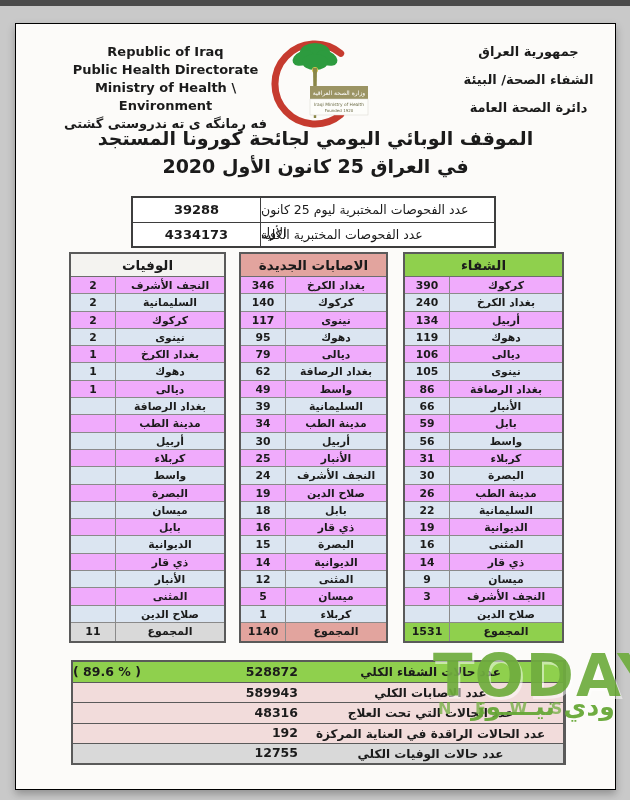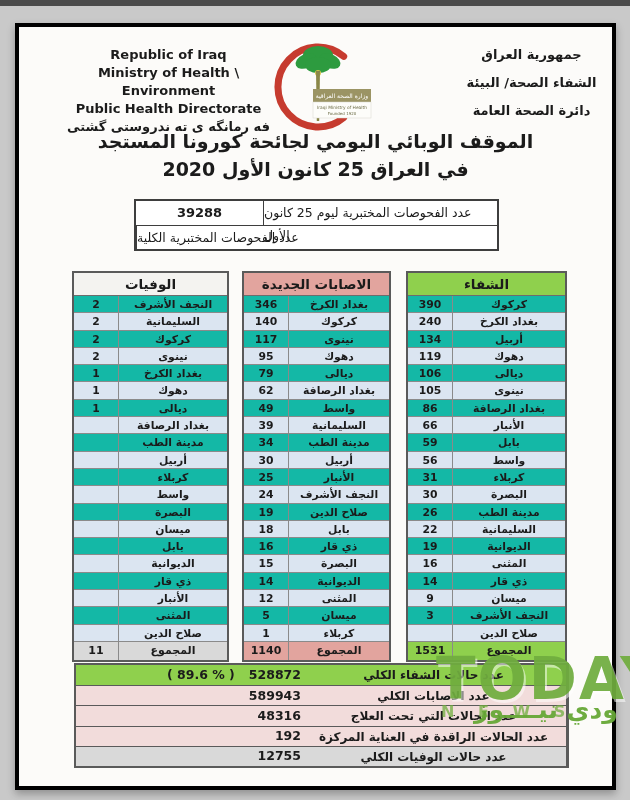--- a/index.html
+++ b/index.html
@@ -1,21 +1,21 @@
 <!DOCTYPE html>
 <html lang="ar"><head>
 <meta charset="utf-8">
 <style>
   * { margin:0; padding:0; box-sizing:border-box; }
   html,body { width:630px; height:800px; }
   body { font-family:"DejaVu Sans", sans-serif; color:#1b1b1b; background:#c9c9c9; position:relative; }
   #frame { position:absolute; left:0; top:0; width:630px; height:800px; overflow:hidden; }
   #topstrip { position:absolute; left:0; top:0; width:630px; height:6px; background:#4b4b4b; }
   #page { position:absolute; left:15px; top:23px; width:601px; height:767px;
-          background:#fcfbf9; border:4px solid #000000; box-shadow:0 4px 8px rgba(0,0,0,.28); }
+          background:#fcfbf9; border:1px solid #000000; box-shadow:0 4px 8px rgba(0,0,0,.28); }
 
   
   .hdr-en { position:absolute; left:32px; top:19px; width:235px; text-align:center;
             font-weight:bold; font-size:13px; line-height:18px; }
   .hdr-en .ku { font-size:13px; }
   .hdr-ar { position:absolute; left:430px; top:14px; width:165px; text-align:center;
             font-weight:bold; font-size:13px; line-height:28px; direction:rtl; }
   .logo { position:absolute; left:247px; top:4px; width:115px; height:112px; }
 
   
@@ -25,22 +25,22 @@
   
   .tests { position:absolute; left:115px; top:172px; width:365px;
            border:2px solid #3e3e3e; direction:rtl; background:#fff; }
   .tests-row { display:flex; height:24px; }
   .tests-row + .tests-row { border-top:1px solid #3e3e3e; }
   .tests-label { flex:1; text-align:left; font-weight:normal; font-size:12.5px; line-height:23px;
                  border-left:1px solid #3e3e3e; }
   .tests-value { width:127px; text-align:center; font-weight:bold; font-size:13px; line-height:23px; }
 
   
-  .ptable { position:absolute; top:228px; border:2px solid #5a5a5a; background:#14b8a6;
-            direction:rtl; font-weight:bold;margin-top:16px; }
+  .ptable { position:absolute; top:228px; border:2px solid #5a5a5a; background:#f0abfc;
+            direction:rtl; font-weight:bold; }
   #deaths-table      { left:53px;  width:157px; }
   #infections-table  { left:223px; width:149px; }
   #recoveries-table  { left:387px; width:161px; }
   .phead { height:23px; line-height:23px; text-align:center; font-size:13.5px;
            border-bottom:1px solid #6d6d6d; }
   #deaths-table .phead     { background:#f4f3f0; }
   #infections-table .phead { background:#e2a49e; }
   #recoveries-table .phead { background:#8fd04d; }
   .prow { display:flex; height:17.3px; line-height:17px; font-size:10.8px; }
   .pbody .prow { border-bottom:1px solid #8a8a8a; }
@@ -52,21 +52,21 @@
   #infections-table .ptotal { background:#e2a49e; }
   #recoveries-table .ptotal { background:#8fd04d; }
 
   
   .summary { position:absolute; left:55px; top:636px; width:495px;
              border:2px solid #5a5a5a; direction:rtl; font-weight:bold; z-index:1; }
   .srow { display:flex; height:20.2px; line-height:20px; font-size:12px; }
   .srow + .srow { border-top:1px solid #5a5a5a; }
   .slabel { flex:1; text-align:center; overflow:hidden; white-space:nowrap; }
   .svalue { width:225px; border-right:none; border-left:none; direction:ltr;
-            display:flex; justify-content:flex-end; align-items:center; gap:14px; font-size:12.5px; }
+            display:flex; justify-content:space-between; align-items:center; gap:14px; font-size:12.5px; }
   .srow .slabel { border-right:1px solid #5a5a5a; }
   .srow.green { background:#8fd04d; }
   .srow.pink  { background:#f2dcdb; }
   .srow.gray  { background:#d9d9d9; }
 
   
   .wm { position:absolute; z-index:5; pointer-events:none; white-space:nowrap; font-weight:bold; }
   .wm-title { left:417px; top:618px; font-size:58px; letter-spacing:2px; color:#70ad3f;
               text-shadow:2px 3px 0 rgba(255,255,255,.55); opacity:.93; }
   .wm-news  { left:422px; top:675px; font-size:16px; letter-spacing:9px; color:rgba(112,173,63,.75); }
@@ -75,22 +75,22 @@
 </head>
 <body>
 
 <div id="frame">
   <div id="topstrip"></div>
 
   <div id="page">
 
     <div class="hdr-en">
       <div>Republic of Iraq</div>
+      <div>Public Health Directorate</div>
       <div>Ministry of Health \ Environment</div>
-      <div>Public Health Directorate</div>
       <div class="ku" dir="rtl">فه رمانگه ى ته ندروستى گشتى</div>
     </div>
 
     <div class="logo">
       <svg viewBox="0 0 115 112" width="115" height="112">
         <path d="M 77.7 25.4 A 40 40 0 1 0 77.7 86.6" fill="none" stroke="#c63b2f" stroke-width="7" stroke-linecap="round"></path>
         <g fill="#2d9b3f">
           <ellipse cx="52" cy="24" rx="15" ry="9"></ellipse>
           <ellipse cx="40" cy="30" rx="11" ry="7" transform="rotate(-25 40 30)"></ellipse>
           <ellipse cx="64" cy="30" rx="11" ry="7" transform="rotate(25 64 30)"></ellipse>
@@ -119,20 +119,21 @@
 
     <div class="tests">
 
         <div class="tests-row">
           <div class="tests-label">عدد الفحوصات المختبرية  ليوم 25 كانون الأول</div>
           <div class="tests-value">39288</div>
         </div>
 
         <div class="tests-row">
           <div class="tests-label">عدد الفحوصات المختبرية الكلية</div>
+          <div class="tests-value">4334173</div>
         </div>
       </div>
 
     <div class="ptable" id="deaths-table">
       <div class="phead">الوفيات</div>
       <div class="pbody">
 
           <div class="prow">
             <div class="pname">النجف الأشرف</div>
             <div class="pval">2</div>

